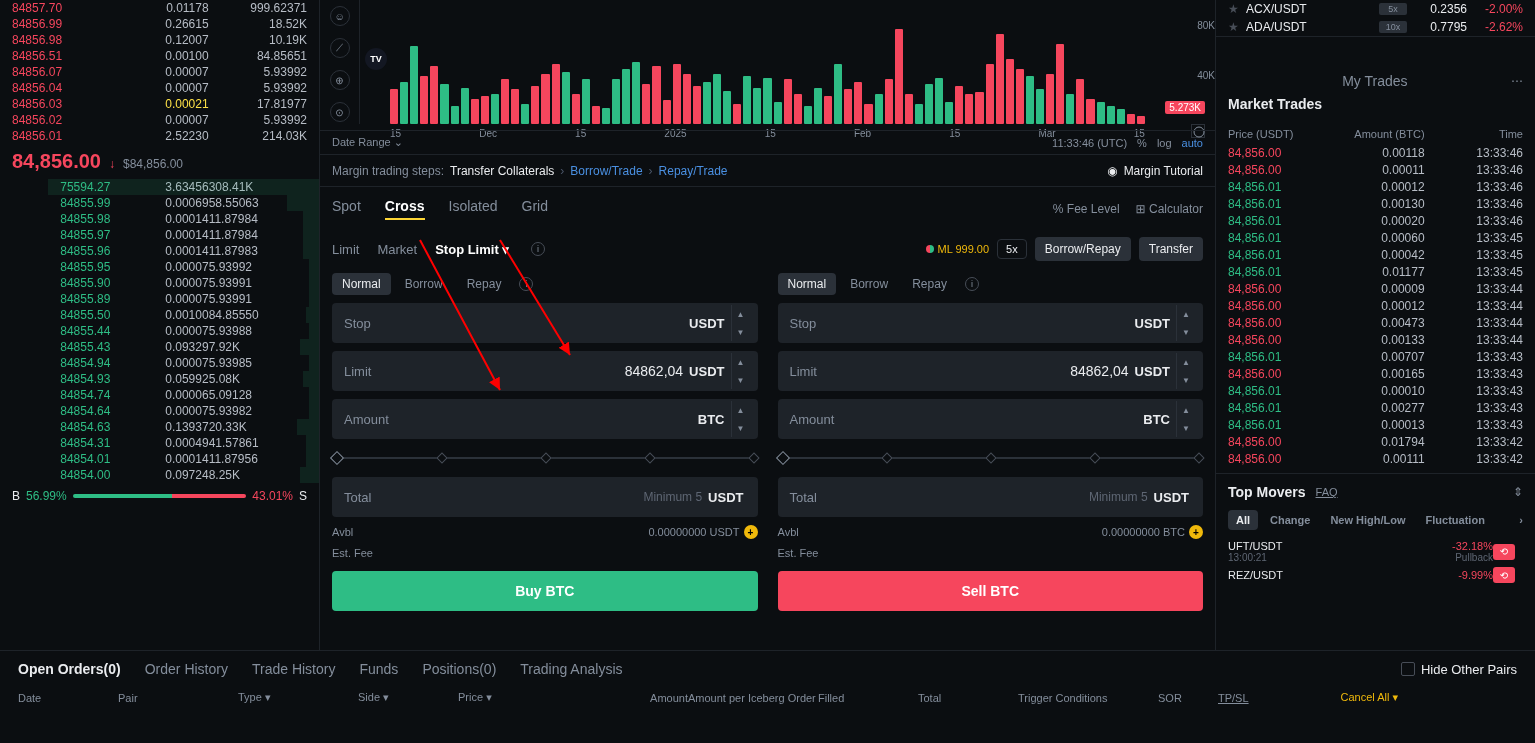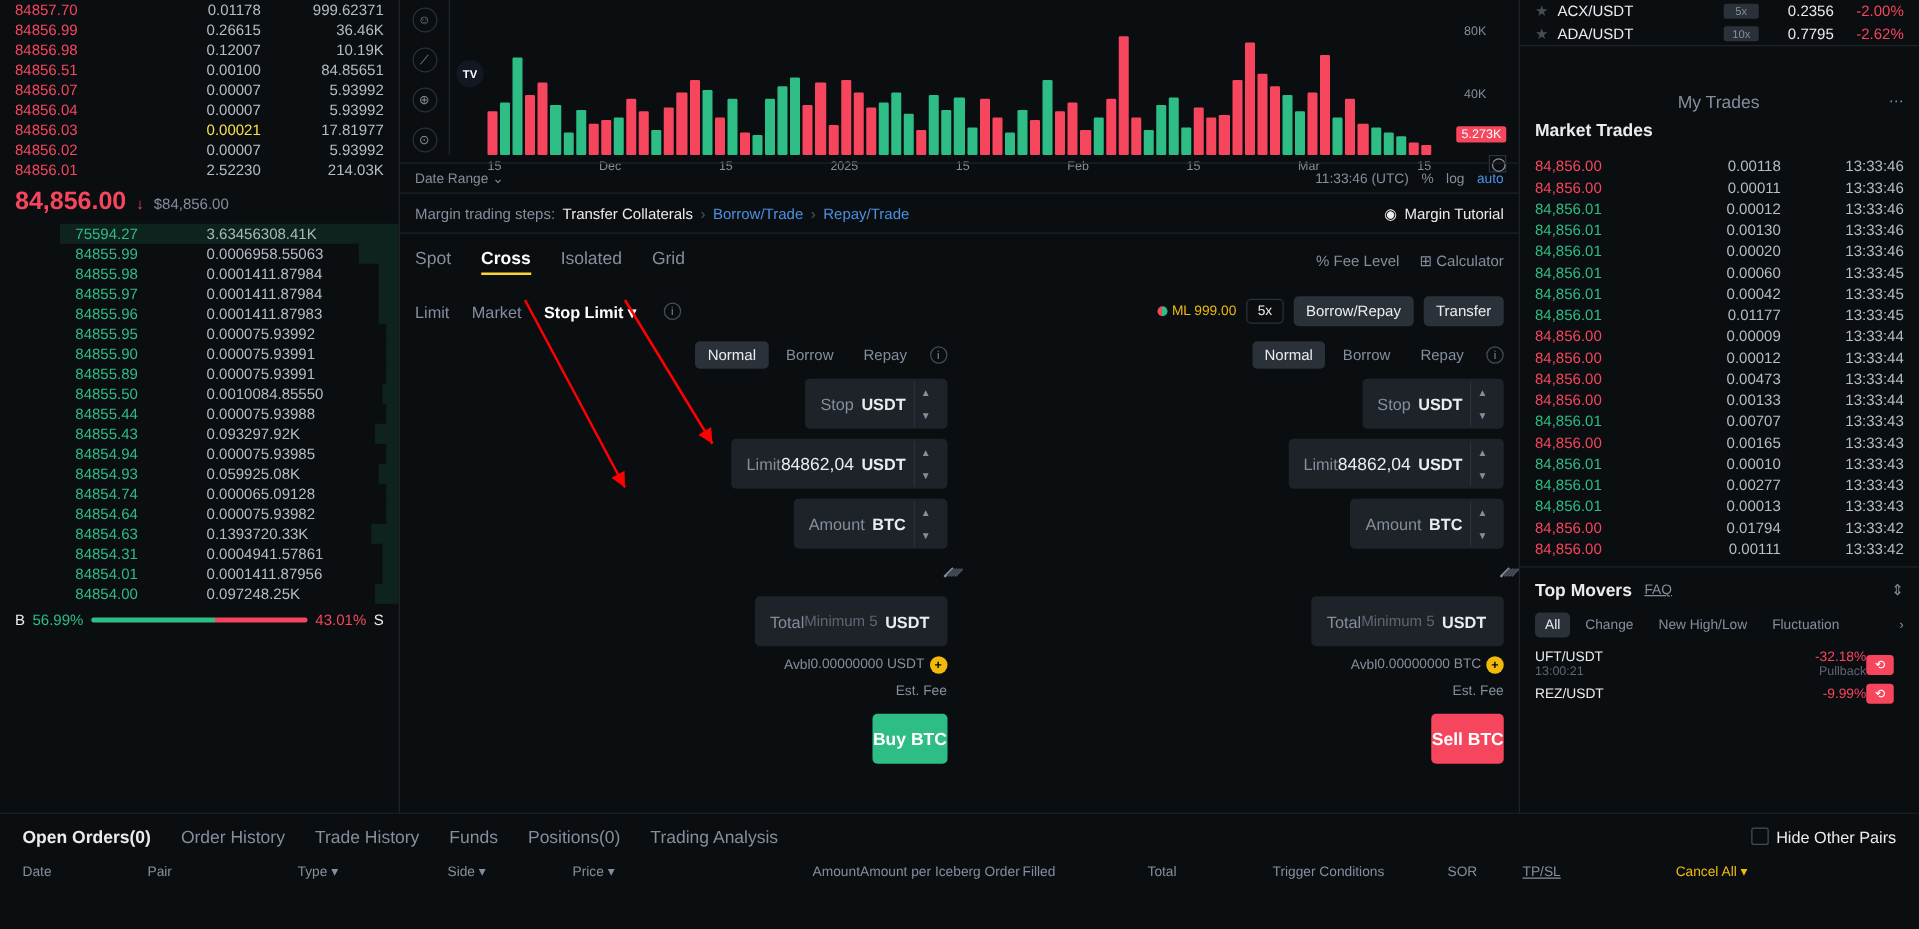--- a/index.html
+++ b/index.html
@@ -17,21 +17,21 @@
 .ob-mid .arrow{ color:#f6465d; }
 .ob-mid .ref{ color:#848e9c; font-size:12px;}
 .ob-foot{ display:flex; align-items:center; gap:6px; padding:6px 12px; font-size:12px;}
 .ob-foot .bar{ flex:1; height:4px; border-radius:2px; background:linear-gradient(to right,#2ebd85 57%,#f6465d 57%);}
 
 
 .center { display:flex; flex-direction:column; background:#0b0e11; }
 .chart-area{ height:155px; position:relative; border-bottom:1px solid #1e2329; overflow:hidden;}
 .chart-bars{ position:absolute; left:70px; right:70px; bottom:30px; top:0; display:flex; align-items:flex-end; gap:2px;}
 .chart-bars div{ flex:1; border-radius:1px;}
-.chart-ylabels{ position:absolute; right:26px; top:0; height:100px; display:flex; flex-direction:column; justify-content:space-around; font-size:10px; color:#848e9c;}
+.chart-ylabels{ position:absolute; right:0; top:0; height:100px; display:flex; flex-direction:column; justify-content:space-around; font-size:10px; color:#848e9c;}
 .chart-badge{ position:absolute; right:10px; bottom:40px; background:#f6465d; color:#fff; font-size:10px; padding:1px 4px; border-radius:2px;}
 .chart-xlabels{ position:absolute; bottom:15px; left:70px; right:70px; display:flex; justify-content:space-between; font-size:10px; color:#848e9c;}
 .chart-footer{ position:absolute; bottom:0; left:0; right:0; height:24px; display:flex; align-items:center; justify-content:space-between; padding:0 12px; font-size:11px; border-top:1px solid #1e2329; color:#848e9c;}
 .chart-footer .right{display:flex;gap:10px;align-items:center;}
 .auto{color:#4a90e2;}
 .tool-col{position:absolute;left:0;top:0;bottom:30px;width:40px;border-right:1px solid #1e2329;display:flex;flex-direction:column;align-items:center;gap:12px;padding-top:6px;}
 .tool-col .tool{width:20px;height:20px;border:1px solid #2b3139;border-radius:50%;display:flex;align-items:center;justify-content:center;font-size:10px;color:#848e9c;}
 .tv-logo{position:absolute;left:45px;top:48px;width:22px;height:22px;background:#131722;border-radius:50%;display:flex;align-items:center;justify-content:center;color:#fff;font-size:9px;font-weight:700;}
 
 .steps-bar{height:32px;border-bottom:1px solid #1e2329;display:flex;align-items:center;justify-content:space-between;padding:0 12px;font-size:12px;}
@@ -51,21 +51,21 @@
 .order-types .types{display:flex;gap:18px;align-items:center;}
 .order-types .type{color:#848e9c;font-size:13px;cursor:pointer;}
 .order-types .type.active{color:#fff;font-weight:600;}
 .order-types .right{display:flex;gap:8px;align-items:center;}
 .ml{color:#f0b90b;font-size:11px;display:flex;align-items:center;gap:4px;}
 .ml .dot{width:8px;height:8px;border-radius:50%;background:conic-gradient(#2ebd85 0 50%,#f6465d 50% 100%);}
 .chip{border:1px solid #2b3139;border-radius:4px;padding:3px 8px;font-size:11px;color:#eaecef;cursor:pointer;}
 .btn-grey{background:#2b3139;border-radius:4px;padding:5px 10px;font-size:12px;color:#eaecef;cursor:pointer;}
 
 .forms{display:grid;grid-template-columns:1fr 1fr;gap:20px;padding:6px 12px 12px;}
-.form-col{display:flex;flex-direction:column;gap:8px;align-items:flex-end;}
+.form-col{display:flex;flex-direction:column;gap:8px;}
 .mode-row{display:flex;gap:4px;align-items:center;}
 .mode{padding:4px 10px;font-size:12px;color:#848e9c;cursor:pointer;border-radius:4px;}
 .mode.active{background:#2b3139;color:#eaecef;}
 .info-ic{width:14px;height:14px;border:1px solid #474d57;border-radius:50%;display:inline-flex;align-items:center;justify-content:center;font-size:9px;color:#848e9c;margin-left:4px;}
 .field{background:#1e2329;border-radius:4px;height:40px;display:flex;align-items:center;padding:0 8px 0 12px;position:relative;}
 .field .label{color:#848e9c;font-size:13px;flex:0 0 auto;}
 .field .value{flex:1;text-align:right;color:#eaecef;font-size:14px;padding-right:6px;}
 .field .unit{color:#eaecef;font-size:13px;font-weight:600;margin-right:6px;}
 .field .placeholder{color:#5e6673;font-size:12px;text-align:right;flex:1;padding-right:6px;}
 .steppers{display:flex;flex-direction:column;border-left:1px solid #2b3139;}
@@ -93,21 +93,21 @@
 .section-tabs .more{margin-left:auto;color:#848e9c;cursor:pointer;}
 .mt-head{display:grid;grid-template-columns:1fr 1fr 1fr;padding:4px 12px;font-size:11px;color:#848e9c;}
 .mt-head span:nth-child(2){text-align:right;} .mt-head span:nth-child(3){text-align:right;}
 .mt-row{display:grid;grid-template-columns:1fr 1fr 1fr;padding:1.5px 12px;font-size:12px;}
 .mt-row span:nth-child(2){text-align:right;color:#b7bdc6;} .mt-row span:nth-child(3){text-align:right;color:#b7bdc6;}
 .movers{border-top:1px solid #1e2329;margin-top:6px;}
 .movers-head{display:flex;align-items:center;padding:10px 12px;gap:10px;}
 .movers-head .title{color:#eaecef;font-weight:600;font-size:14px;}
 .movers-head .faq{color:#848e9c;text-decoration:underline;font-size:11px;cursor:pointer;}
 .movers-head .exp{margin-left:auto;color:#848e9c;cursor:pointer;}
-.mv-filters{display:flex;gap:4px;padding:0 12px 8px;align-items:center;font-size:11px;}
+.mv-filters{display:flex;gap:4px;padding:0 12px 8px;align-items:center;font-size:11px;font-weight:bold;}
 .mv-filters .f{padding:4px 8px;color:#848e9c;cursor:pointer;border-radius:4px;}
 .mv-filters .f.active{background:#2b3139;color:#eaecef;}
 .mv-filters .arr{margin-left:auto;color:#848e9c;cursor:pointer;}
 .mv-row{display:grid;grid-template-columns:1fr 60px 30px;padding:2px 12px;font-size:11px;align-items:center;}
 .mv-row .tag{width:22px;height:16px;background:#f6465d;border-radius:3px;display:flex;align-items:center;justify-content:center;color:#fff;font-size:10px;}
 
 
 .bottom{border-top:1px solid #1e2329;height:93px;background:#0b0e11;}
 .bt-tabs{display:flex;align-items:center;padding:10px 18px;gap:24px;font-size:14px;}
 .bt-tabs .bt{color:#848e9c;cursor:pointer;}
@@ -129,21 +129,21 @@
   <div class="orderbook">
     <div id="ob-asks">
         <div class="ob-row ob-ask">
           <span class="p">84857.70</span>
           <span style="color:#b7bdc6">0.01178</span>
           <span style="color:#b7bdc6">999.62371</span>
         </div>
         <div class="ob-row ob-ask">
           <span class="p">84856.99</span>
           <span style="color:#b7bdc6">0.26615</span>
-          <span style="color:#b7bdc6">36.46K</span>
+          <span style="color:#b7bdc6">18.52K</span>
         </div>
         <div class="ob-row ob-ask">
           <span class="p">84856.98</span>
           <span style="color:#b7bdc6">0.12007</span>
           <span style="color:#b7bdc6">10.19K</span>
         </div>
         <div class="ob-row ob-ask">
           <span class="p">84856.51</span>
           <span style="color:#b7bdc6">0.00100</span>
           <span style="color:#b7bdc6">84.85651</span>
@@ -607,20 +607,25 @@
           <span class="lev">10x</span>
           <span style="text-align:right;color:#eaecef">0.7795</span>
           <span class="neg" style="text-align:right">-2.62%</span>
         </div>
       </div>
     <div class="section-tabs">
       <span class="t active">Market Trades</span>
       <span class="t">My Trades</span>
       <span class="more">⋯</span>
     </div>
+    <div class="mt-head">
+      <span>Price (USDT)</span>
+        <span>Amount (BTC)</span>
+        <span>Time</span>
+    </div>
     <div id="mt-rows">
         <div class="mt-row">
           <span class="neg">84,856.00</span>
           <span>0.00118</span>
           <span>13:33:46</span>
         </div>
         <div class="mt-row">
           <span class="neg">84,856.00</span>
           <span>0.00011</span>
           <span>13:33:46</span>

